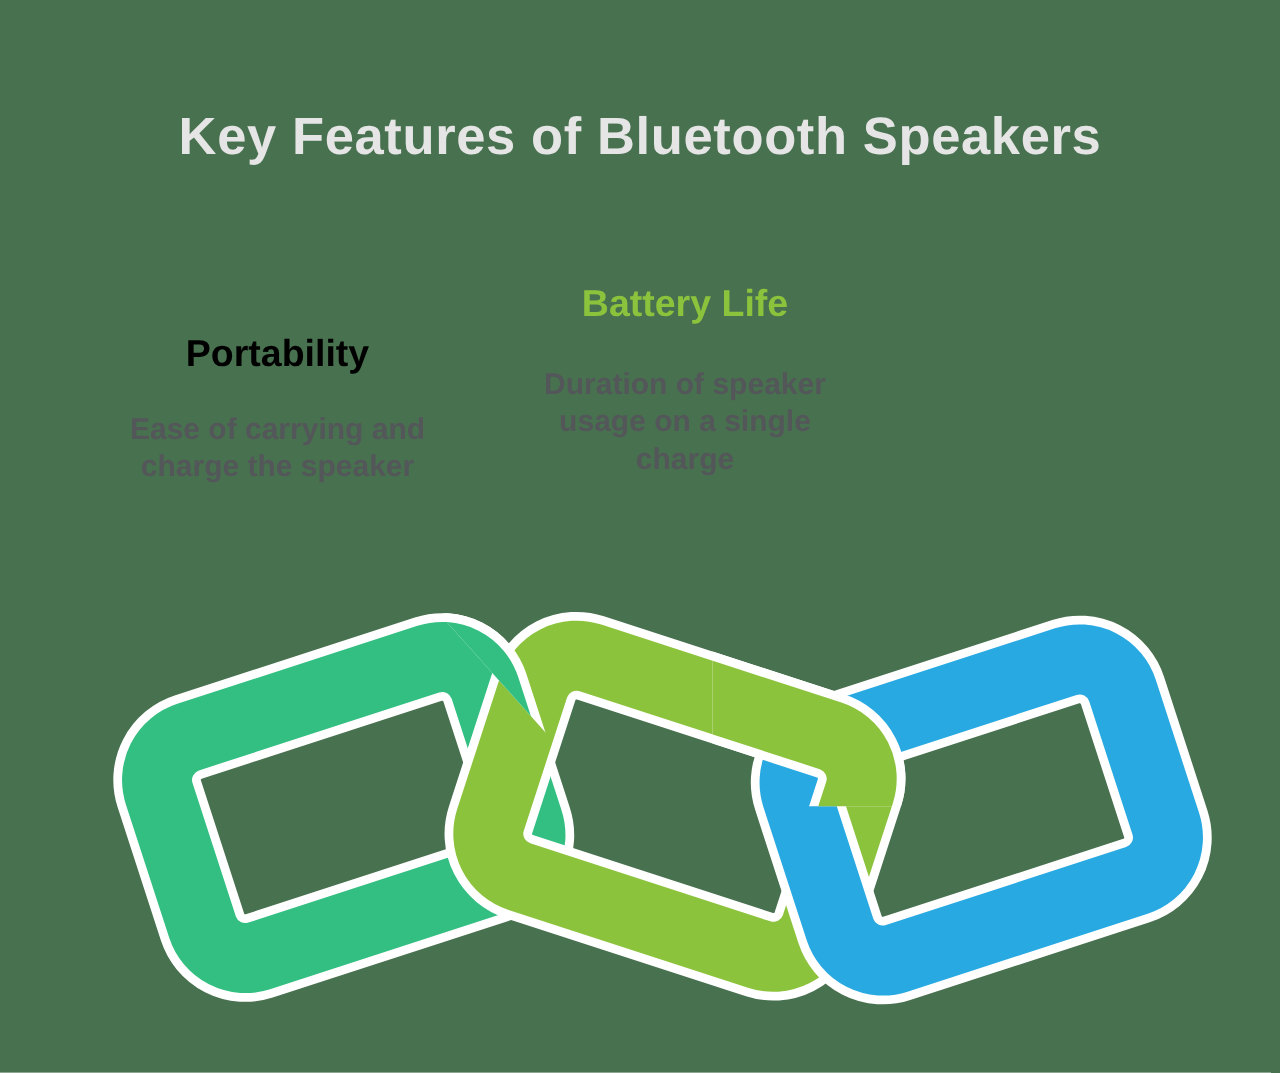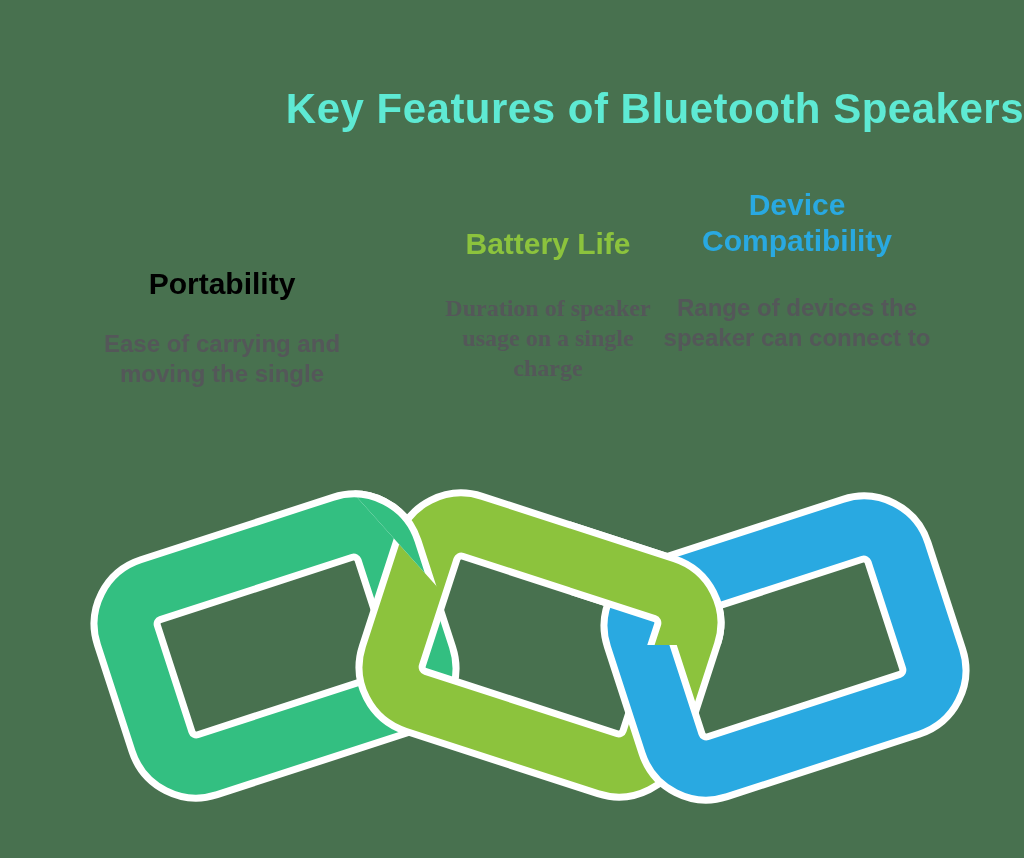--- a/index.html
+++ b/index.html
@@ -46,36 +46,32 @@
     width:1024px; height:858px;
   }
   .casing{fill:none; stroke-width:70; stroke-linejoin:round;}
   .band{fill:none; stroke-width:56; stroke-linejoin:round;}
 </style>
 </head>
 <body>
 
 <div class="canvas" style="background: rgb(72, 113, 79);">
 
-  <div class="title" style="color: #5eead4; text-align: right;">Key Features of Bluetooth Speakers</div>
+  <div class="title" style="color: #e5e5e5;">Key Features of Bluetooth Speakers</div>
 
   <div class="feature" id="f1">
     <div class="feature-title" style="color: #000000;">Portability</div>
-    <div class="feature-desc" style="color: rgb(84, 87, 89);">Ease of carrying and moving the single</div>
+    <div class="feature-desc" style="color: rgb(84, 87, 89);">Ease of carrying and charge the speaker</div>
   </div>
 
   <div class="feature" id="f2">
     <div class="feature-title" style="color: rgb(140, 195, 61);">Battery Life</div>
-    <div class="feature-desc" style="color: rgb(84, 87, 89); font-family: Liberation Serif, serif;">Duration of speaker usage on a single charge</div>
+    <div class="feature-desc" style="color: rgb(84, 87, 89);">Duration of speaker usage on a single charge</div>
   </div>
 
-  <div class="feature" id="f3">
-    <div class="feature-title" style="color: rgb(41, 169, 225);">Device Compatibility</div>
-    <div class="feature-desc" style="color: rgb(84, 87, 89);">Range of devices the speaker can connect to</div>
-  </div>
 
   <svg class="chain" viewBox="0 0 1024 858" aria-hidden="true">
     <defs>
       <g id="link-a" transform="rotate(-18 275 646)">
         <rect class="casing" x="138" y="554" width="274" height="184" rx="36" stroke="#ffffff"></rect>
         <rect class="band" x="138" y="554" width="274" height="184" rx="36" stroke="#33bf81"></rect>
       </g>
       <g id="link-b" transform="rotate(18 540 645)">
         <rect class="casing" x="403" y="553" width="274" height="184" rx="36" stroke="#ffffff"></rect>
         <rect class="band" x="403" y="553" width="274" height="184" rx="36" stroke="#8cc33d"></rect>

